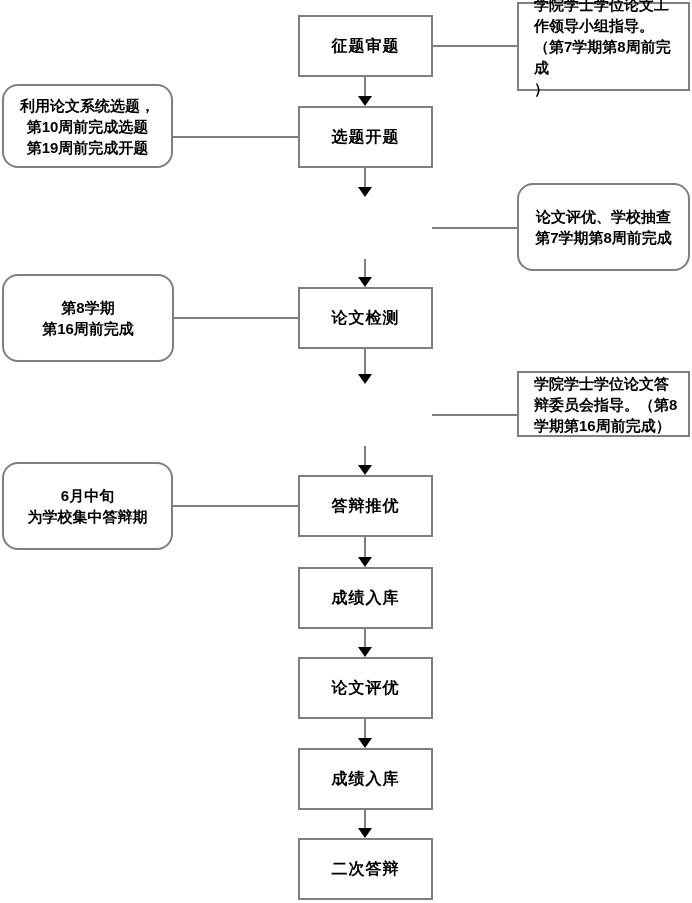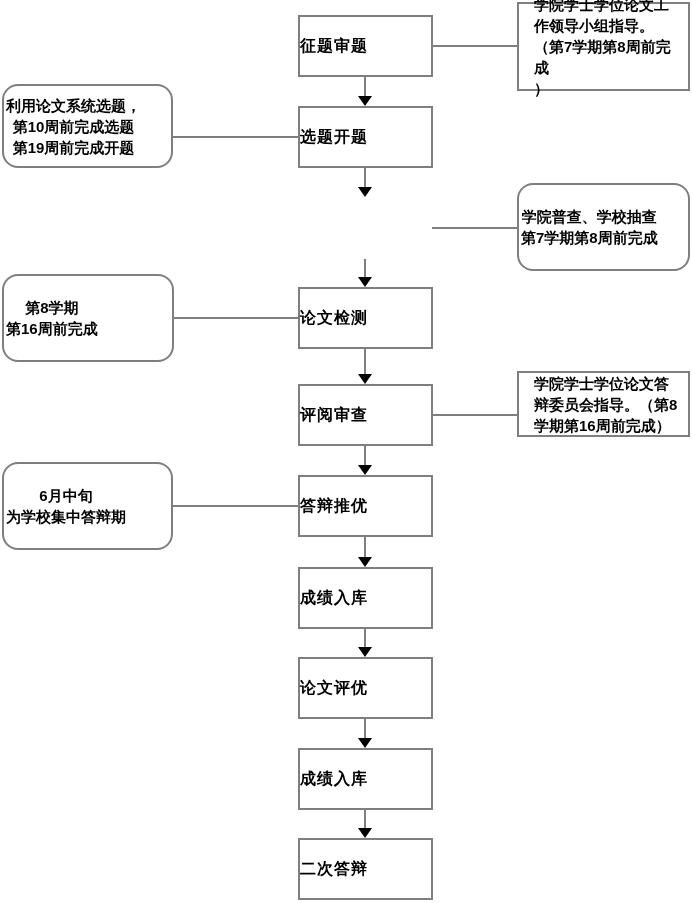--- a/index.html
+++ b/index.html
@@ -12,21 +12,21 @@
     color:#000000;
     overflow:hidden;
   }
   .box{
     position:absolute;
     box-sizing:border-box;
     border:2px solid #7f7f7f;
     background:#ffffff;
     display:flex;
     align-items:center;
-    justify-content:flex-start;
+    justify-content:center;
   }
   .step{
     left:298px;width:135px;height:62px;
     font-size:16px;
     letter-spacing:1px;
     text-align:center;
   }
   .note{
     font-size:15px;
     line-height:21px;
@@ -70,23 +70,20 @@
 
   <div class="box step" style="top:15px">
       <span>征题审题</span>
     </div>
   <div class="box step" style="top:106px">
       <span>选题开题</span>
     </div>
   <div class="box step" style="top:287px">
       <span>论文检测</span>
     </div>
-  <div class="box step" style="top:384px">
-      <span>评阅审查</span>
-    </div>
   <div class="box step" style="top:475px">
       <span>答辩推优</span>
     </div>
   <div class="box step" style="top:567px">
       <span>成绩入库</span>
     </div>
   <div class="box step" style="top:657px">
       <span>论文评优</span>
     </div>
   <div class="box step" style="top:748px">
@@ -106,21 +103,21 @@
   <div class="v-arrow" style="top:719px;height:29px"></div>
   <div class="v-arrow" style="top:810px;height:28px"></div>
 
   <div class="box note left-align" style="left:517px;top:2px;width:173px;height:89px"><span>学院学士学位论文工
 作领导小组指导。
 （第7学期第8周前完成
 ）</span></div>
   <div class="box note center" style="left:2px;top:84px;width:171px;height:84px"><span>利用论文系统选题，
 第10周前完成选题
 第19周前完成开题</span></div>
-  <div class="box note center" style="left:517px;top:183px;width:173px;height:88px"><span>学院普查、学校抽查
+  <div class="box note center" style="left:517px;top:183px;width:173px;height:88px"><span>论文评优、学校抽查
 第7学期第8周前完成</span></div>
   <div class="box note center" style="left:2px;top:274px;width:172px;height:88px"><span>第8学期
 第16周前完成</span></div>
   <div class="box note left-align" style="left:517px;top:371px;width:173px;height:66px"><span>学院学士学位论文答
 辩委员会指导。（第8
 学期第16周前完成）</span></div>
   <div class="box note center" style="left:2px;top:462px;width:171px;height:88px"><span>6月中旬
 为学校集中答辩期</span></div>
 
   <div class="h-line" style="top:45px;left:432px;width:85px"></div>

